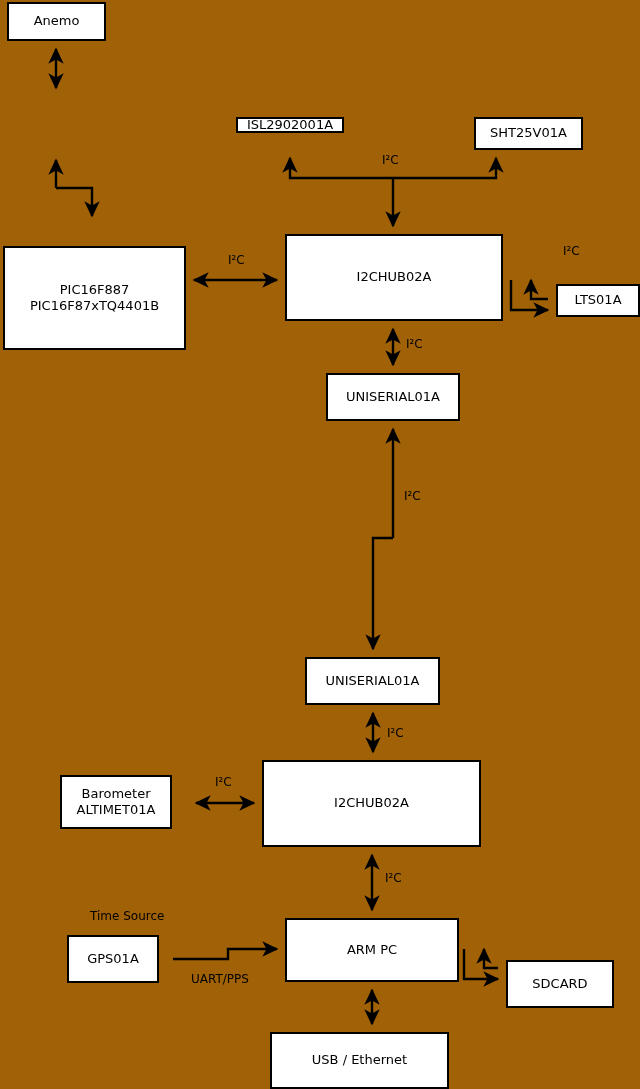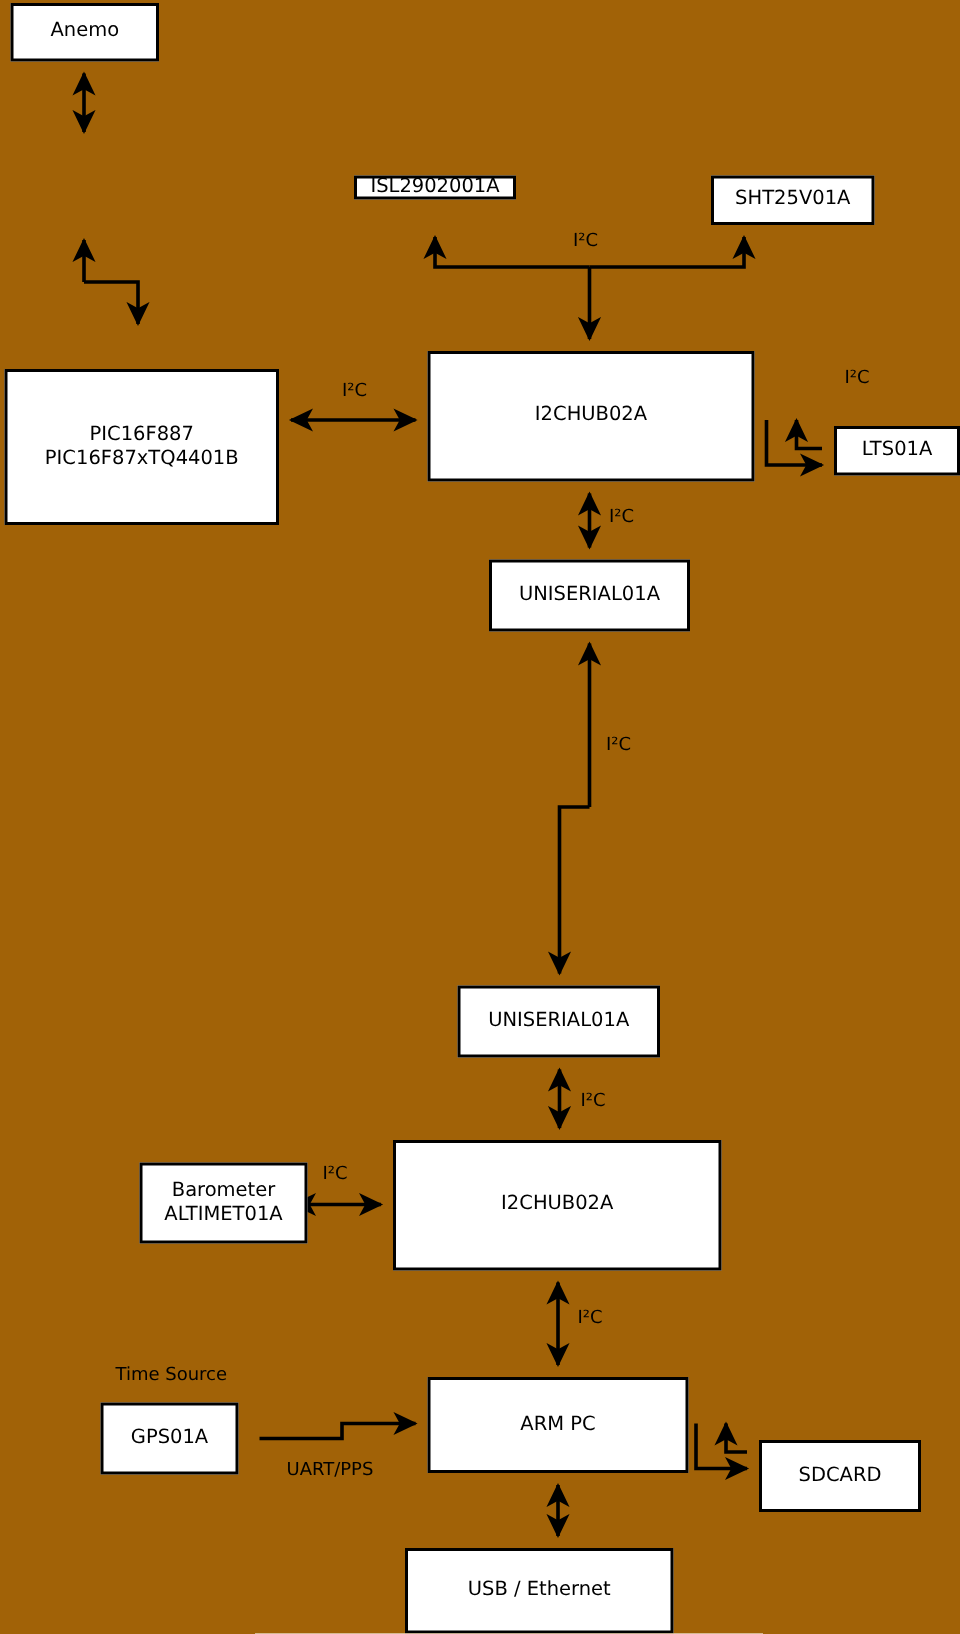--- a/index.html
+++ b/index.html
@@ -123,21 +123,21 @@
   </div>
   <div class="node" style="left: 326px; top: 373px; width: 134px; height: 48px; font-size: 13px;">
     <span class="node-label">UNISERIAL01A</span>
   </div>
   <div class="node" style="left: 305px; top: 657px; width: 135px; height: 48px; font-size: 13px;">
     <span class="node-label">UNISERIAL01A</span>
   </div>
   <div class="node" style="left: 262px; top: 760px; width: 219px; height: 87px; font-size: 13px;">
     <span class="node-label">I2CHUB02A</span>
   </div>
-  <div class="node" style="left: 93px; top: 775px; width: 112px; height: 54px; font-size: 13px;">
+  <div class="node" style="left: 60px; top: 775px; width: 112px; height: 54px; font-size: 13px;">
     <span class="node-label">Barometer
 ALTIMET01A</span>
   </div>
   <div class="node" style="left: 67px; top: 935px; width: 92px; height: 48px; font-size: 13px;">
     <span class="node-label">GPS01A</span>
   </div>
   <div class="node" style="left: 285px; top: 918px; width: 174px; height: 64px; font-size: 13px;">
     <span class="node-label">ARM PC</span>
   </div>
   <div class="node" style="left: 506px; top: 960px; width: 108px; height: 48px; font-size: 13px;">
@@ -150,15 +150,15 @@
   <span class="edge-label" style="left: 382px; top: 153px; font-size: 12px;">I²C</span>
   <span class="edge-label" style="left: 228px; top: 253px; font-size: 12px;">I²C</span>
   <span class="edge-label" style="left: 563px; top: 244px; font-size: 12px;">I²C</span>
   <span class="edge-label" style="left: 406px; top: 337px; font-size: 12px;">I²C</span>
   <span class="edge-label" style="left: 404px; top: 489px; font-size: 12px;">I²C</span>
   <span class="edge-label" style="left: 387px; top: 726px; font-size: 12px;">I²C</span>
   <span class="edge-label" style="left: 215px; top: 775px; font-size: 12px;">I²C</span>
   <span class="edge-label" style="left: 385px; top: 871px; font-size: 12px;">I²C</span>
   <span class="edge-label" style="left: 191px; top: 972px; font-size: 12px;">UART/PPS</span>
 
-  <span class="free-label" style="left: 77px; top: 909px; font-size: 12px;">Time Source</span>
+  <span class="free-label" style="left: 90px; top: 909px; font-size: 12px;">Time Source</span>
 
 </div>
 
 </body></html>

